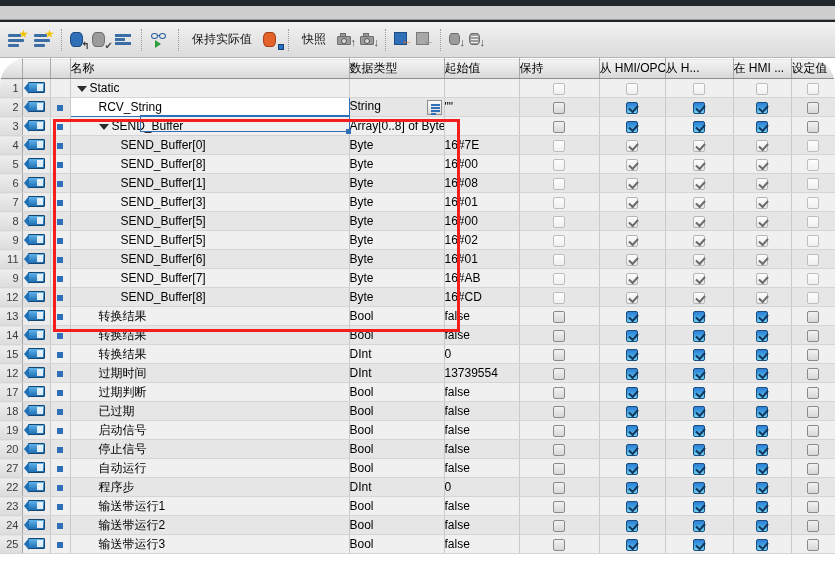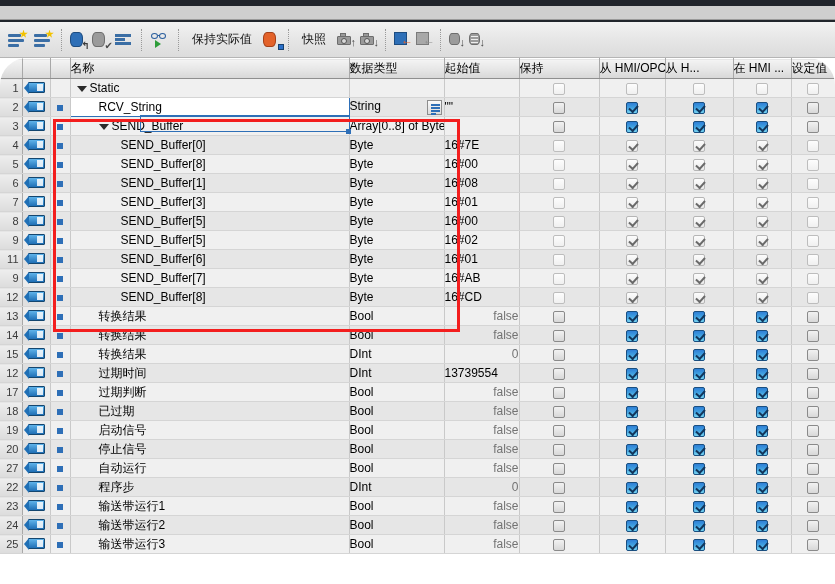--- a/index.html
+++ b/index.html
@@ -186,21 +186,21 @@
     border-right:1px solid #a8a8a8;
     text-align:right; padding-right:3px;
     color:#3a3a3a; font-size:11px;
   }
   td.iconcell { text-align:center; background:#e0e0e0 !important; border-right:1px solid #c9c9c9;}
   tr.odd td.iconcell { background:#ededed !important; }
   td.dotcell { text-align:center; }
   td.namecell { padding-left:4px; color:#000; }
   td.typecell { padding-left:5px; color:#000; }
   td.startcell { padding-left:5px; color:#000; }
-  td.startcell.dim { color:#737373;text-align:right; }
+  td.startcell.dim { color:#000000; }
   td.cbcell { text-align:center; }
 
   
   .tagicon {
     display:inline-block; position:relative;
     width:17px; height:11px;
     background: linear-gradient(to bottom,#5fb3ea,#1f6fb5);
     border:1px solid #14466f;
     border-radius:1px;
     margin-top:1px;

